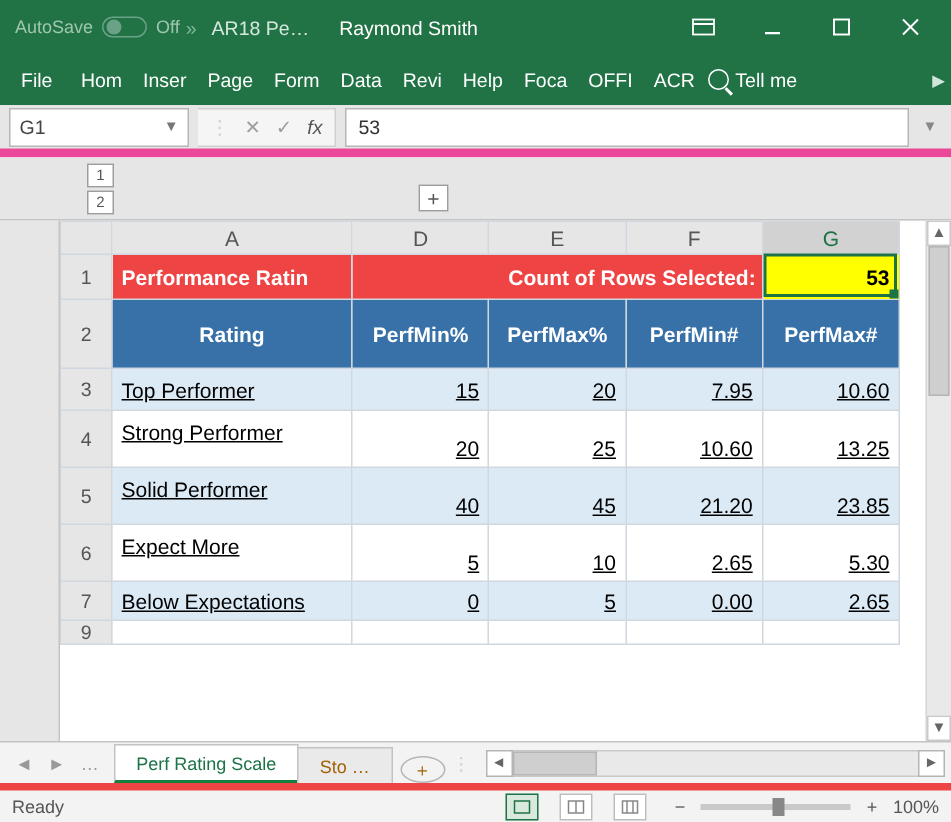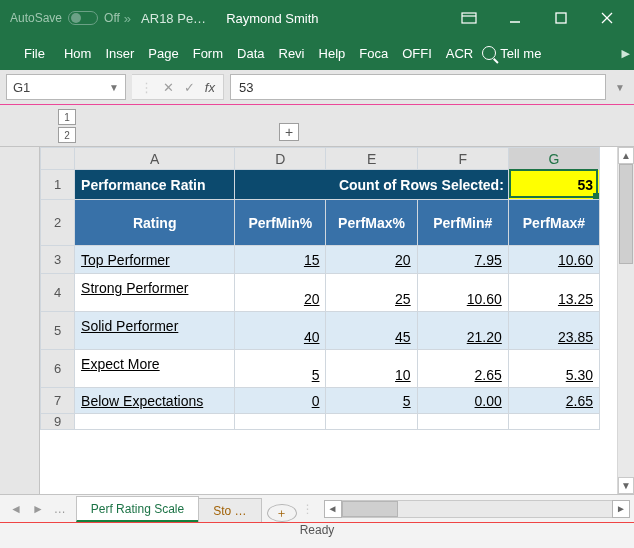--- a/index.html
+++ b/index.html
@@ -11,31 +11,31 @@
   .titlebar .autosave { display: flex; align-items: center; gap: 6px; color: #9fc7b0; font-size: 12px; margin-left: 6px; }
   .toggle { width: 30px; height: 14px; border: 1px solid #6ba186; border-radius: 8px; display: inline-flex; align-items: center; }
   .toggle-knob { width: 10px; height: 10px; background: #6ba186; border-radius: 50%; margin-left: 2px; }
   .titlebar .doc { color: #d5e8de; margin-left: 6px; }
   .titlebar .user { color: #fff; margin-left: 20px; }
   .winbtns { display: flex; margin-left: auto; }
   .winbtn { width: 46px; height: 36px; display: flex; align-items: center; justify-content: center; color: #fff; font-size: 14px; }
   .winbtn svg { stroke: #fff; }
 
   
-  .ribbon { background: #217346; height: 34px; display: flex; align-items: center; padding: 0 12px; color: #fff; font-size: 13px; position: relative; }
+  .ribbon { background: #217346; height: 34px; display: flex; align-items: center; padding: 0 2px; color: #fff; font-size: 13px; position: relative; }
   .ribbon-tab { padding: 0 7px; height: 34px; display: flex; align-items: center; white-space: nowrap; overflow: hidden; }
   .ribbon-tab.file { padding: 0 12px; }
   .ribbon .search { display: flex; align-items: center; gap: 4px; margin-left: 2px; }
   .ribbon .search-icon { width: 14px; height: 14px; border: 1.5px solid #fff; border-radius: 50%; position: relative; }
   .ribbon .search-icon::after { content: ""; position: absolute; width: 6px; height: 1.5px; background: #fff; transform: rotate(45deg); bottom: -2px; right: -4px; }
   .ribbon-sep { color: #7eb89a; margin: 0 4px; }
   .ribbon-arrow { position: absolute; right: 4px; color: #cfe6d9; font-size: 11px; }
 
   
-  .formulabar { height: 35px; background: #e6e6e6; border-bottom: 1px solid #ec4899; display: flex; align-items: center; padding: 4px 6px; gap: 6px; font-size: 13px; }
+  .formulabar { height: 35px; background: #e6e6e6; border-bottom: 6px solid #ec4899; display: flex; align-items: center; padding: 4px 6px; gap: 6px; font-size: 13px; }
   .namebox { width: 120px; height: 26px; background: #fff; border: 1px solid #b7b7b7; display: flex; align-items: center; padding: 0 6px; justify-content: space-between; color: #444; }
   .namebox .dd { color: #777; font-size: 10px; }
   .fxgroup { display: flex; align-items: center; gap: 10px; color: #9e9e9e; height: 26px; border: 1px solid #d0d0d0; border-left: none; padding: 0 8px; background: #f5f5f5; }
   .fxgroup .sep { color: #d0d0d0; }
   .fxgroup .fx { font-style: italic; color: #555; }
   .fval { flex: 1; height: 26px; background: #fff; border: 1px solid #b7b7b7; display: flex; align-items: center; padding: 0 8px; color: #333; }
   .fval-dd { width: 16px; text-align: center; color: #888; font-size: 10px; }
 
   
   .gridwrap { flex: 1; background: #fff; position: relative; overflow: hidden; display: flex; flex-direction: column; }
@@ -52,21 +52,21 @@
   .sheet { flex: 1; position: relative; overflow: hidden; }
   table.cells { border-collapse: collapse; table-layout: fixed; width: 560px; }
   table.cells th, table.cells td { border: 1px solid #d0d7de; font-size: 14px; }
   thead th { background: #e6e6e6; color: #555; font-weight: normal; height: 22px; font-size: 13px; }
   thead th.selcol { background: #d2d2d2; color: #217346; }
   tbody th.rowhdr { background: #e6e6e6; color: #555; font-weight: normal; width: 34px; text-align: center; font-size: 13px; }
   col.ch { width: 34px; }
   col.ca { width: 160px; }
   col.cd, col.ce, col.cf, col.cg { width: 91px; }
 
-  .title-row td { background: #0c4a6e; color: #fff; font-weight: bold; height: 30px; }
+  .title-row td { background: #ef4444; color: #fff; font-weight: bold; height: 30px; }
   .title-row .pr { padding-left: 6px; overflow: hidden; white-space: nowrap; }
   .title-row .crs { text-align: right; padding-right: 4px; font-size: 14px; white-space: nowrap; }
   .title-row td.yellow { background: #ffff00; color: #000; text-align: right; padding-right: 6px; position: relative; }
   .hdr-row td { background: #3871a8; color: #fff; font-weight: bold; height: 46px; text-align: center; font-size: 14px; }
   .hdr-row td.rating { text-align: center; }
   tbody tr.data td { height: 38px; padding: 0 6px; text-decoration: underline; }
   tbody tr.data td.label { text-align: left; vertical-align: top; padding-top: 6px; }
   tbody tr.data td.num { text-align: right; vertical-align: bottom; padding-bottom: 4px; }
   tbody tr.data.r3 td { height: 28px; vertical-align: middle; }
   tbody tr.data.r3 td.label { vertical-align: middle; padding-top: 0; }
@@ -87,21 +87,21 @@
   .tab { padding: 0 14px; height: 24px; display: flex; align-items: center; border: 1px solid #c3c3c3; border-bottom: none; margin-right: -1px; background: #eaeaea; color: #a16207; }
   .tab.active { background: #fff; color: #1c7346; font-weight: normal; border-bottom: 2px solid #15803d; height: 26px; }
   .tab.addtab { width: 26px; justify-content: center; border-radius: 50%; border: 1px solid #b5b5b5; height: 18px; background: #f3f3f3; margin-left: 6px; }
   .tabbar .sep { color: #ccc; margin: 0 6px; }
   .hscroll { flex: 1; display: flex; align-items: center; padding: 0 4px; gap: 0; }
   .hscroll .arr { width: 18px; height: 18px; border: 1px solid #b5b5b5; background: #fff; display: flex; align-items: center; justify-content: center; font-size: 10px; color: #666; }
   .hscroll .track { flex: 1; height: 18px; background: #e9e9e9; border-top: 1px solid #c9c9c9; border-bottom: 1px solid #c9c9c9; position: relative; }
   .hscroll .thumb { position: absolute; left: 0; top: 0; width: 56px; height: 16px; background: #cfcfcf; border: 1px solid #b5b5b5; }
 
   
-  .statusbar { height: 26px; background: #f3f3f3; border-top: 1px solid #ef4444; display: flex; align-items: center; font-size: 12px; color: #555; padding: 0 8px; gap: 14px; flex-direction: column; }
+  .statusbar { height: 26px; background: #f3f3f3; border-top: 5px solid #ef4444; display: flex; align-items: center; font-size: 12px; color: #555; padding: 0 8px; gap: 14px; }
   .statusbar .spacer { flex: 1; }
   .viewbtn { width: 22px; height: 18px; border: 1px solid #bdbdbd; display: flex; align-items: center; justify-content: center; background: #fff; }
   .viewbtn.active { background: #d9e9de; border-color: #1c7346; }
   .zoom { display: flex; align-items: center; gap: 6px; }
   .zoom .z { width: 16px; text-align: center; }
   .zoom .slider { width: 100px; height: 4px; background: #c9c9c9; position: relative; }
   .zoom .slider .mid { position: absolute; left: 50%; top: -3px; width: 1px; height: 10px; background: #888; }
   .zoom .slider .knob { position: absolute; left: 48px; top: -4px; width: 8px; height: 12px; background: #888; }
 
   .vscroll { position: absolute; right: 0; top: 0; bottom: 0; width: 17px; background: #f0f0f0; border-left: 1px solid #d7d7d7; }

